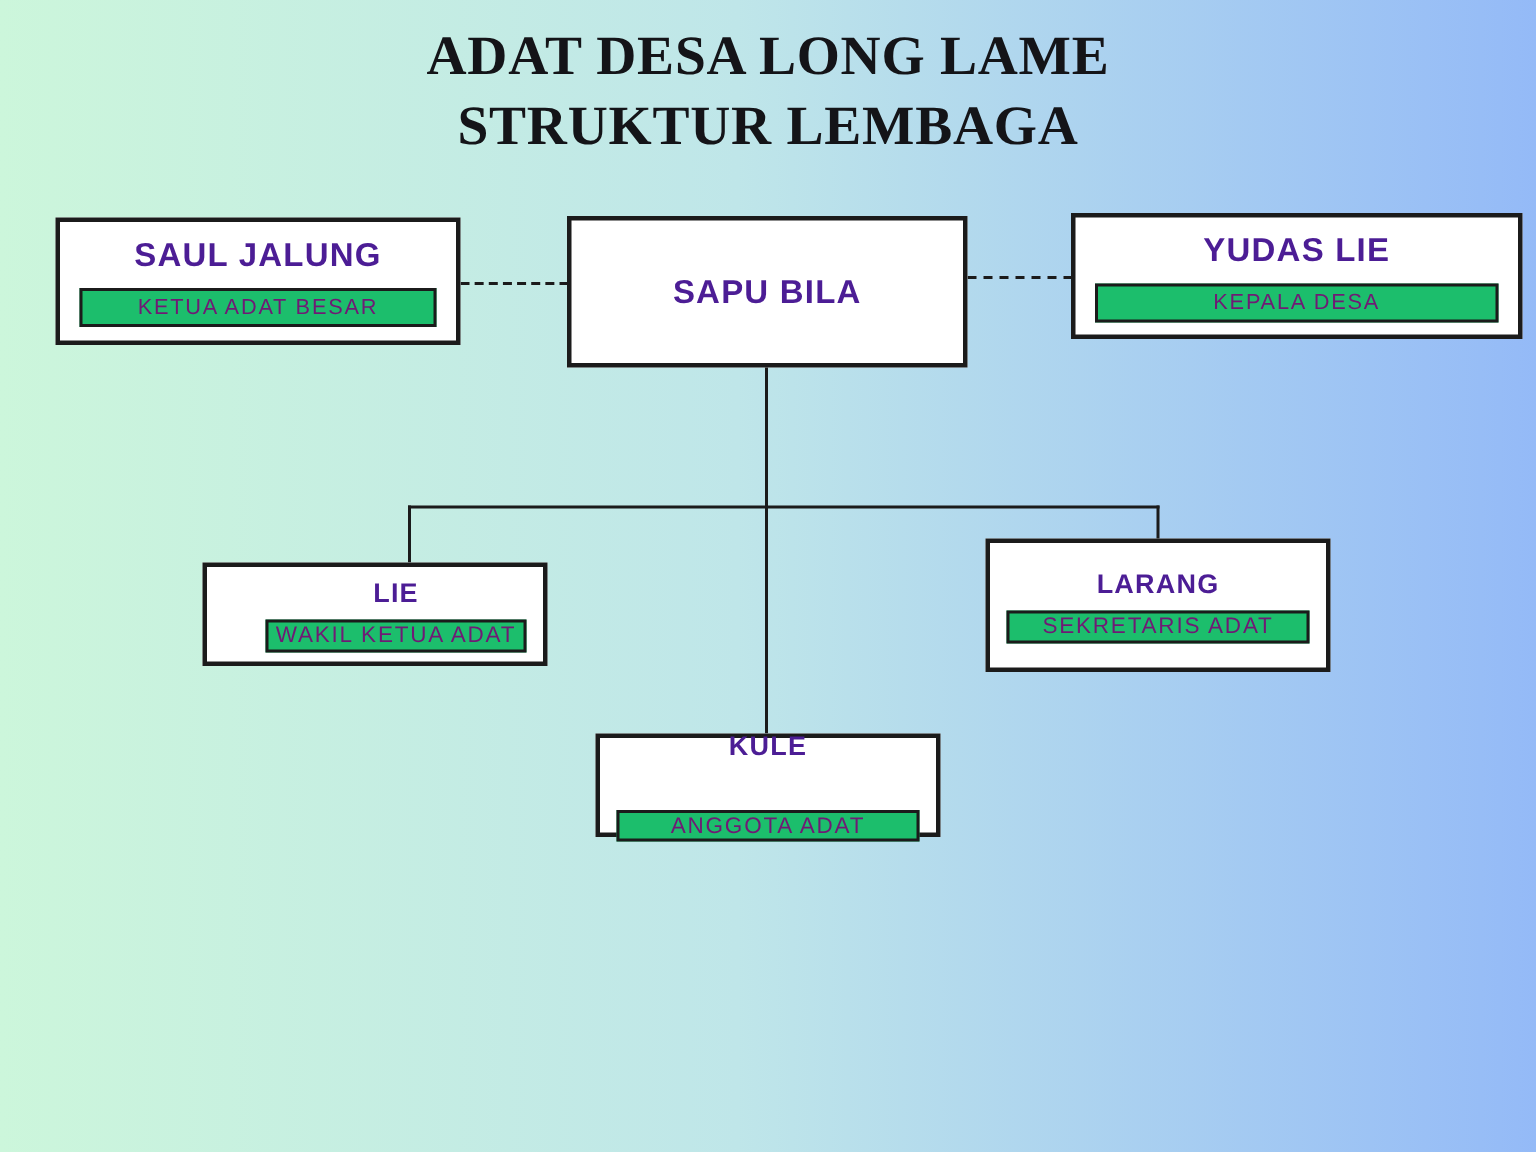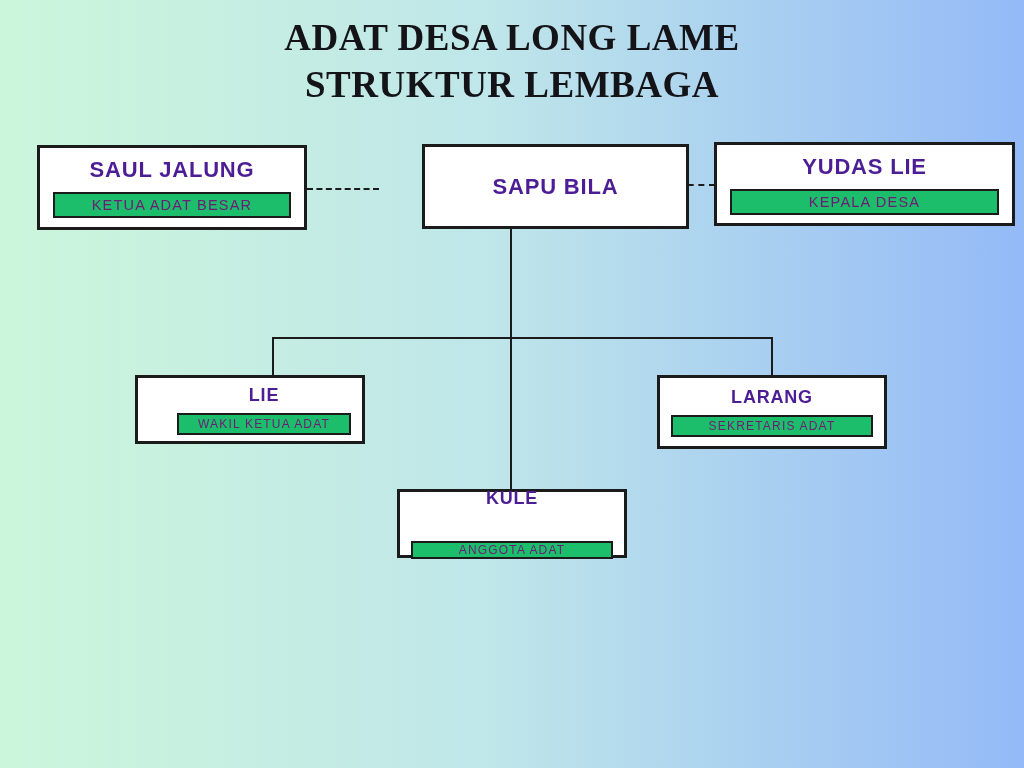--- a/index.html
+++ b/index.html
@@ -66,21 +66,21 @@
   .node.top .node-role {
     width: calc(100% - 26px);
     height: 26px;
     font-size: 14.5px;
   }
   .node.sub { gap: 7px; }
   .node.sub .node-name { font-size: 18px; }
   .node.sub .node-role {
     width: calc(100% - 22px);
     height: 22px;
-    font-size: 12px;
+    font-size: 15px;
   }
   .line {
     position: absolute;
     background: var(--line);
   }
   .dashed {
     position: absolute;
     height: 0;
     border-top: 2px dashed var(--line);
     background: none;
@@ -101,35 +101,35 @@
 <div class="line" style="left:272px; top:337px; width:501px; height:2px;"></div>
 <div class="line" style="left:272px; top:337px; width:2px; height:38px;"></div>
 <div class="line" style="left:771px; top:337px; width:2px; height:38px;"></div>
 <div class="line" style="left:510px; top:337px; width:2px; height:152px;"></div>
 
 <div class="node top" style="left:37px; top:145px; width:270px; height:85px;">
   <div class="node-name">SAUL JALUNG</div>
   <div class="node-role">KETUA ADAT BESAR</div>
 </div>
 
-<div class="node top" style="left:378px; top:144px; width:267px; height:85px;margin-left:44px;">
+<div class="node top" style="left:378px; top:144px; width:267px; height:101px;">
   <div class="node-name">SAPU BILA</div>
 </div>
 
 <div class="node top" style="left:714px; top:142px; width:301px; height:84px;">
   <div class="node-name">YUDAS LIE</div>
   <div class="node-role">KEPALA DESA</div>
 </div>
 
 <div class="node sub" style="left:135px; top:375px; width:230px; height:69px;padding-left:28px;">
   <div class="node-name">LIE</div>
   <div class="node-role">WAKIL KETUA ADAT</div>
 </div>
 
-<div class="node sub" style="left:657px; top:375px; width:230px; height:74px;">
+<div class="node sub" style="left:657px; top:359px; width:230px; height:89px;">
   <div class="node-name">LARANG</div>
   <div class="node-role">SEKRETARIS ADAT</div>
 </div>
 
 <div class="node sub" style="left:397px; top:489px; width:230px; height:69px;gap:32px;">
   <div class="node-name">KULE</div>
   <div class="node-role">ANGGOTA ADAT</div>
 </div>
 
 </body></html>

